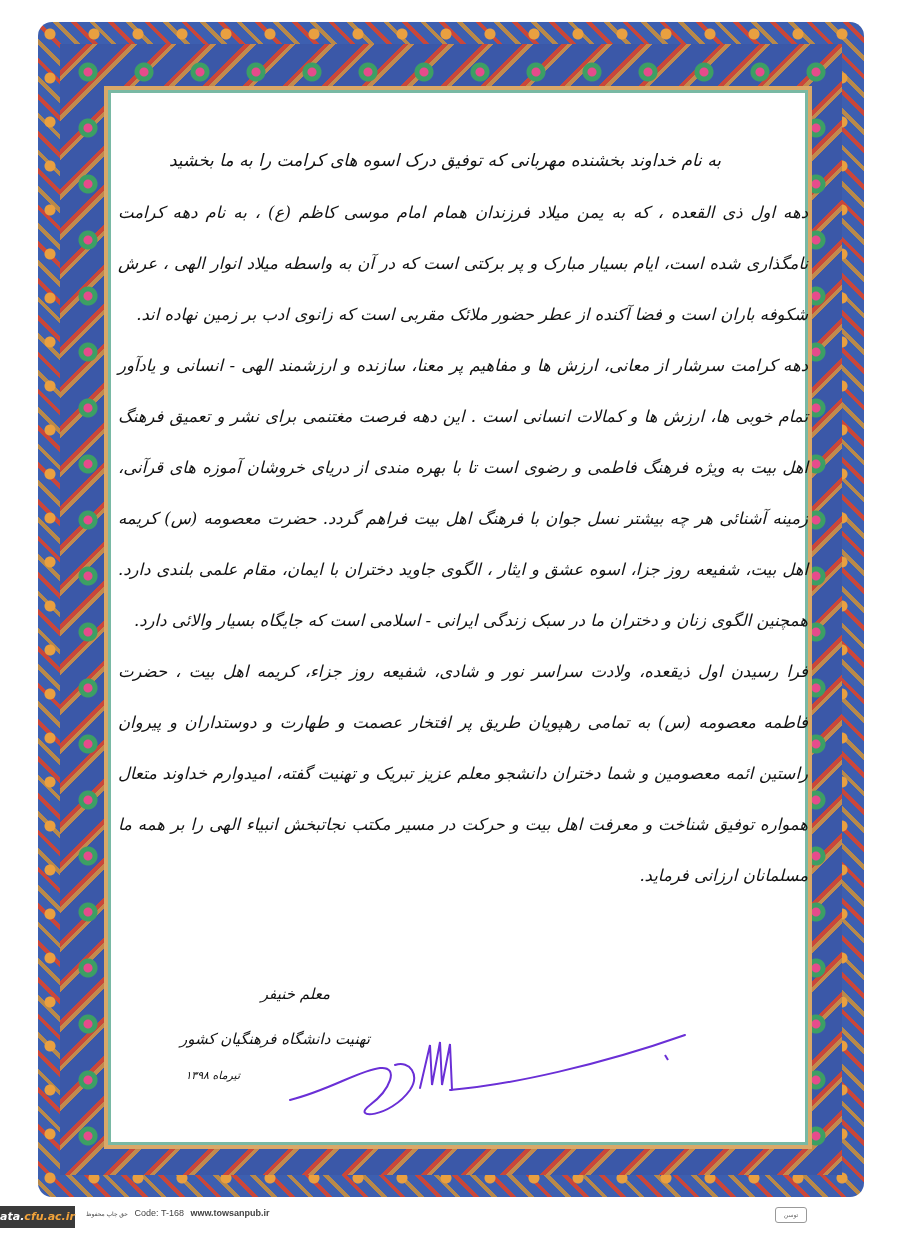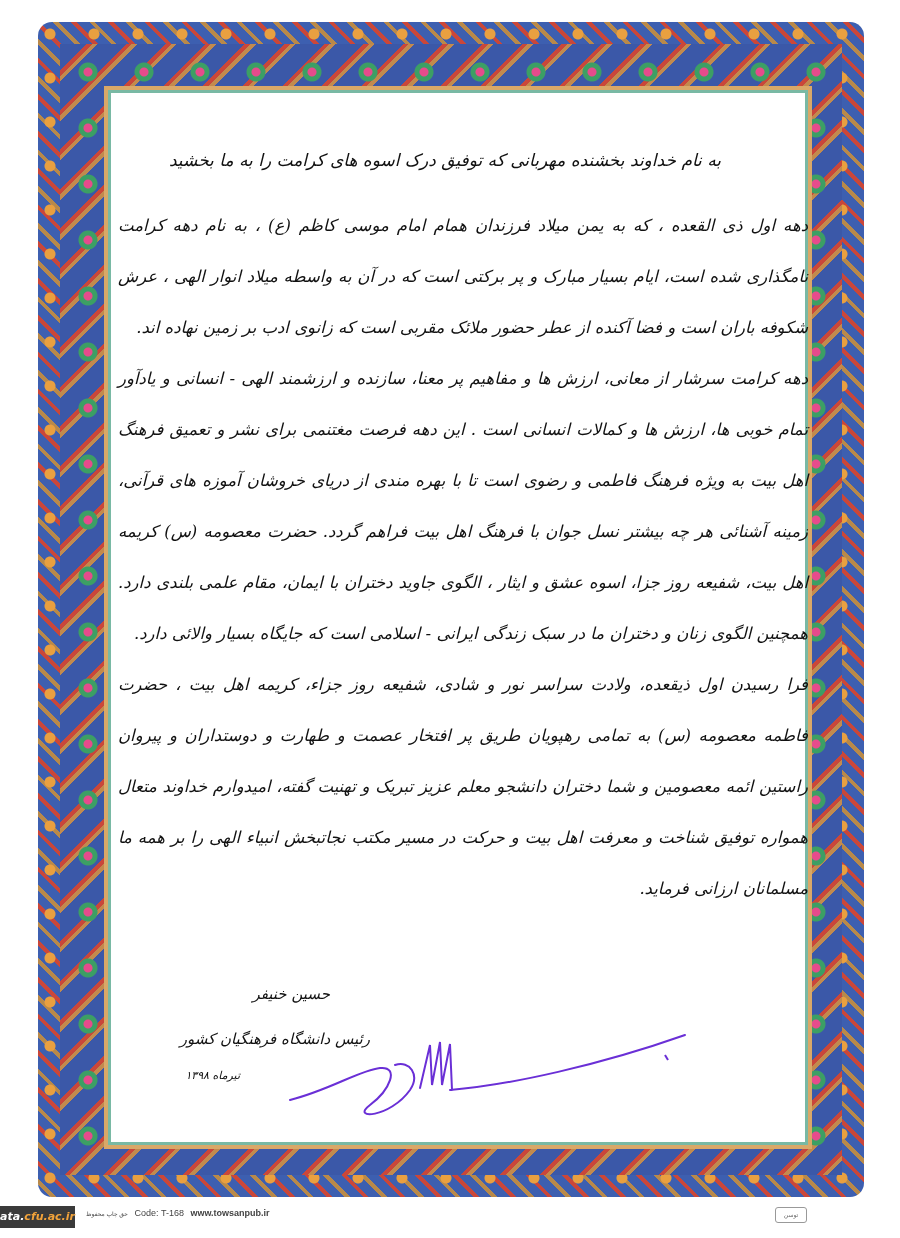--- a/index.html
+++ b/index.html
@@ -13,21 +13,21 @@
   .border-mid { position:absolute; left:22px; top:22px; right:22px; bottom:22px;
     background:
       radial-gradient(circle, #e64b8c 0 4px, #3c9f64 5px 9px, transparent 10px) 0 0/56px 56px,
       repeating-linear-gradient(-45deg, #3b58a8 0 10px, #c28a4e 10px 14px, #c9473a 14px 18px, #3b58a8 18px 28px);
   }
   .border-line { position:absolute; left:66px; top:64px; right:52px; bottom:48px; background:#d9a868; }
   .border-line2 { position:absolute; left:70px; top:68px; right:56px; bottom:52px; background:#79b9a4; }
   .page { position:absolute; left:73px; top:71px; right:59px; bottom:55px; background:#ffffff; }
 
   .letter { position:absolute; left:118px; top:150px; width:690px; direction:rtl; text-align:justify; color:#111; }
-  .opening { font-size:17px; font-style:italic; text-align:center; padding-right:36px; margin:0 0 30px 0; }
+  .opening { font-size:17px; font-style:italic; text-align:center; padding-right:36px; margin:0 0 17px 0; }
   .para { font-size:16.5px; font-style:italic; line-height:51px; margin:0; text-align-last:right; }
   .signature-block { position:absolute; left:170px; top:985px; width:200px; direction:rtl; text-align:right; font-style:italic; color:#111; }
   .sig-name { font-size:15px; position:absolute; right:40px; top:0; white-space:nowrap; }
   .sig-title { font-size:15px; position:absolute; right:0; top:45px; white-space:nowrap; }
   .sig-date { font-size:11px; position:absolute; right:130px; top:84px; white-space:nowrap; }
   .sig-scribble { position:absolute; left:270px; top:1030px; width:420px; height:90px; }
 
   .footer-site { position:absolute; left:0; top:1206px; width:75px; height:22px; background:#3a3a3a; color:#fff; font-family:"DejaVu Sans", sans-serif; font-size:11px; font-weight:bold; font-style:italic; line-height:22px; text-align:right; }
   .footer-site .accent { color:#f2a33a; }
   .footer-code { position:absolute; left:86px; top:1208px; font-family:"Liberation Sans", sans-serif; font-size:9px; color:#444; white-space:nowrap; }
@@ -47,22 +47,22 @@
 </div>
 
 <div class="letter">
   <p class="opening">به نام خداوند بخشنده مهربانی که توفیق درک اسوه های کرامت را به ما بخشید</p>
   <p class="para">دهه اول ذی القعده ، که به یمن میلاد فرزندان همام امام موسی کاظم (ع) ، به نام دهه کرامت نامگذاری شده است، ایام بسیار مبارک و پر برکتی است که در آن به واسطه میلاد انوار الهی ، عرش شکوفه باران است و فضا آکنده از عطر حضور ملائک مقربی است که زانوی ادب بر زمین نهاده اند.</p>
   <p class="para">دهه کرامت سرشار از معانی، ارزش ها و مفاهیم پر معنا، سازنده و ارزشمند الهی - انسانی و یادآور تمام خوبی ها، ارزش ها و کمالات انسانی است . این دهه فرصت مغتنمی برای نشر و تعمیق فرهنگ اهل بیت به ویژه فرهنگ فاطمی و رضوی است تا با بهره مندی از دریای خروشان آموزه های قرآنی، زمینه آشنائی هر چه بیشتر نسل جوان با فرهنگ اهل بیت فراهم گردد. حضرت معصومه (س) کریمه اهل بیت، شفیعه روز جزا، اسوه عشق و ایثار ، الگوی جاوید دختران با ایمان، مقام علمی بلندی دارد. همچنین الگوی زنان و دختران ما در سبک زندگی ایرانی - اسلامی است که جایگاه بسیار والائی دارد.</p>
   <p class="para">فرا رسیدن اول ذیقعده، ولادت سراسر نور و شادی، شفیعه روز جزاء، کریمه اهل بیت ، حضرت فاطمه معصومه (س) به تمامی رهپویان طریق پر افتخار عصمت و طهارت و دوستداران و پیروان راستین ائمه معصومین و شما دختران دانشجو معلم عزیز تبریک و تهنیت گفته، امیدوارم خداوند متعال همواره توفیق شناخت و معرفت اهل بیت و حرکت در مسیر مکتب نجاتبخش انبیاء الهی را بر همه ما مسلمانان ارزانی فرماید.</p>
 </div>
 
 <div class="signature-block">
-  <div class="sig-name">حسین خنیفر</div>
-  <div class="sig-title">رئیس دانشگاه فرهنگیان کشور</div>
+  <div class="sig-name">معلم خنیفر</div>
+  <div class="sig-title">تهنیت دانشگاه فرهنگیان کشور</div>
   <div class="sig-date">تیرماه ۱۳۹۸</div>
 </div>
 
 <svg class="sig-scribble" viewBox="0 0 420 90">
   <path d="M20 70 C 60 60, 90 40, 110 38 C 130 36, 120 60, 100 75 C 80 90, 120 88, 140 60 C 150 45, 140 30, 125 35 M150 58 L 160 15 L 162 55 L 170 12 L 172 55 L 180 14 L 182 60 M 180 60 C 240 55, 330 35, 415 5" fill="none" stroke="#6a2fd6" stroke-width="2" stroke-linecap="round"></path>
   <path d="M 395 25 L 398 30" stroke="#6a2fd6" stroke-width="2"></path>
 </svg>
 
 <div class="footer-site">
   <span>ata.</span><span class="accent">cfu.ac.ir</span>

